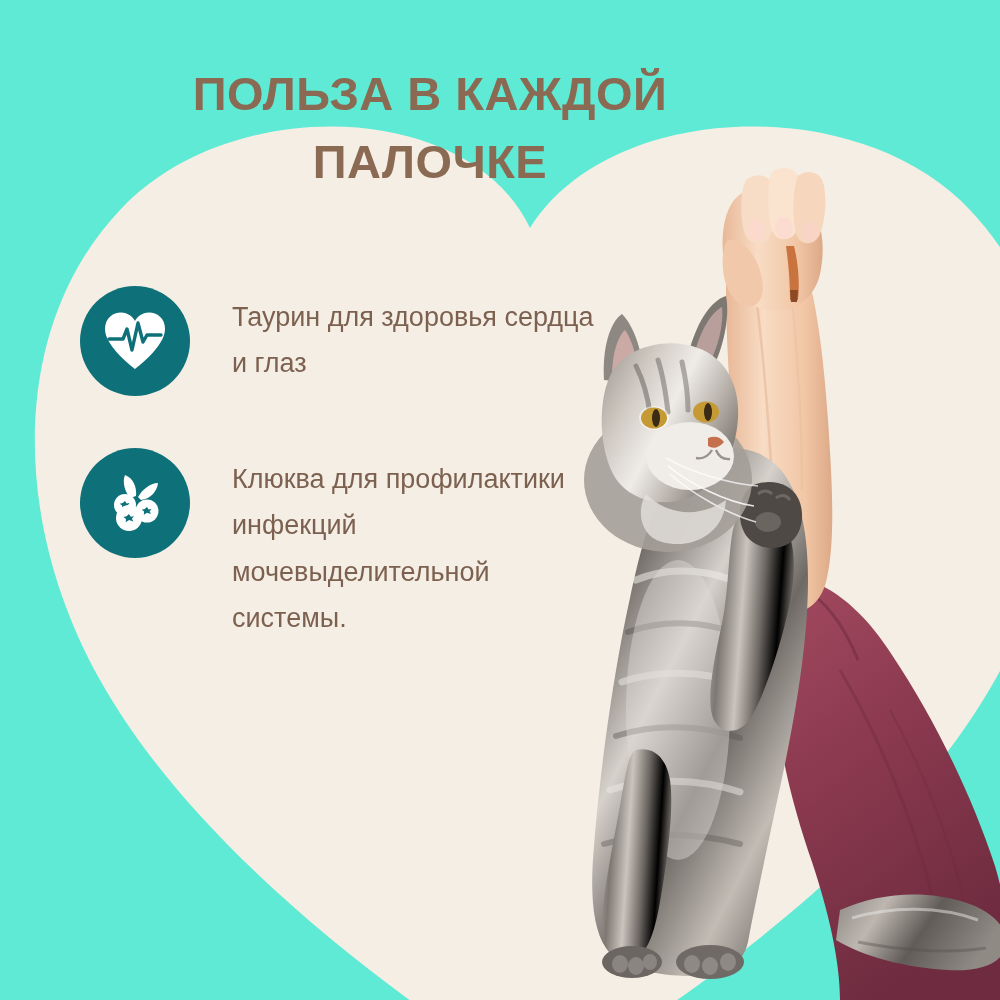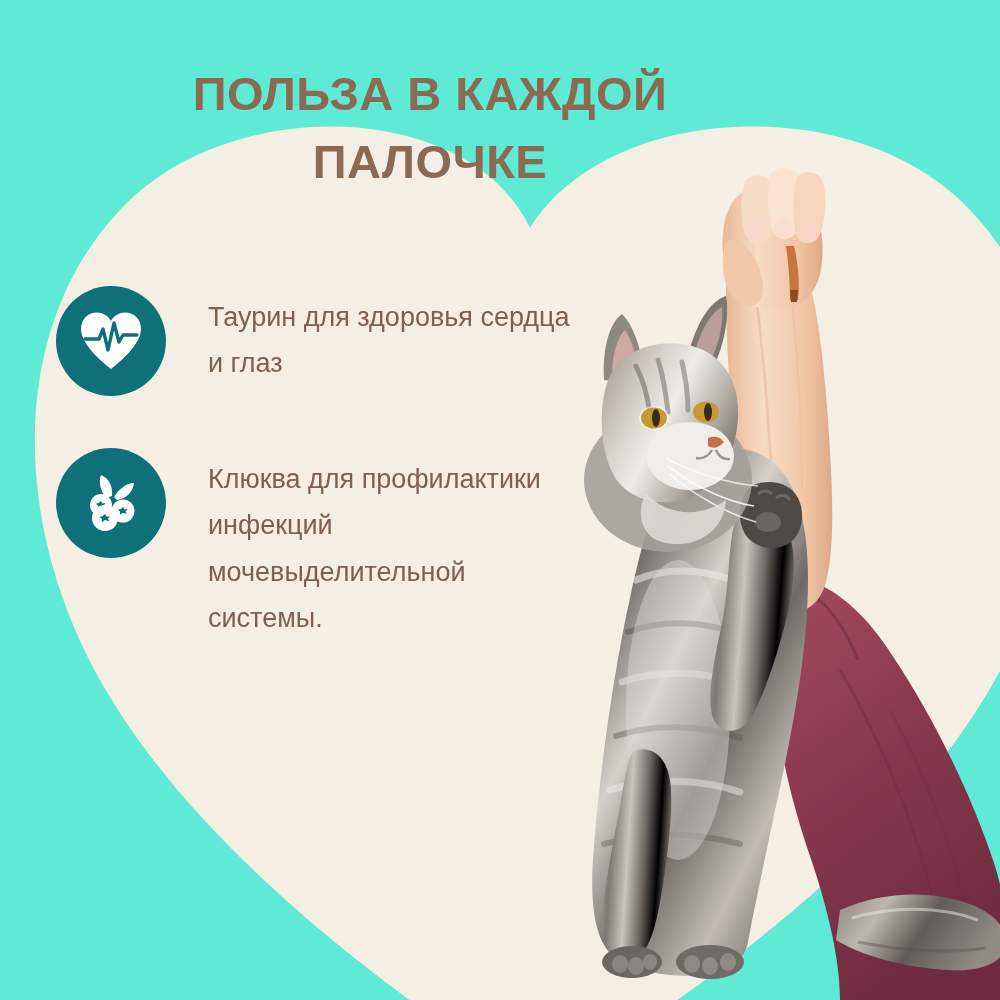--- a/index.html
+++ b/index.html
@@ -37,21 +37,21 @@
     line-height: 1.45;
     font-weight: 700;
     letter-spacing: 0.5px;
     color: #8a6a52;
     white-space: pre-line;
   }
 
   
   .features {
     position: absolute;
-    left: 56px;
+    left: 80px;
     top: 286px;
     width: 560px;
   }
   .feature {
     display: flex;
     align-items: flex-start;
     margin-bottom: 52px;
   }
   .feature:last-child { margin-bottom: 0; }
 

